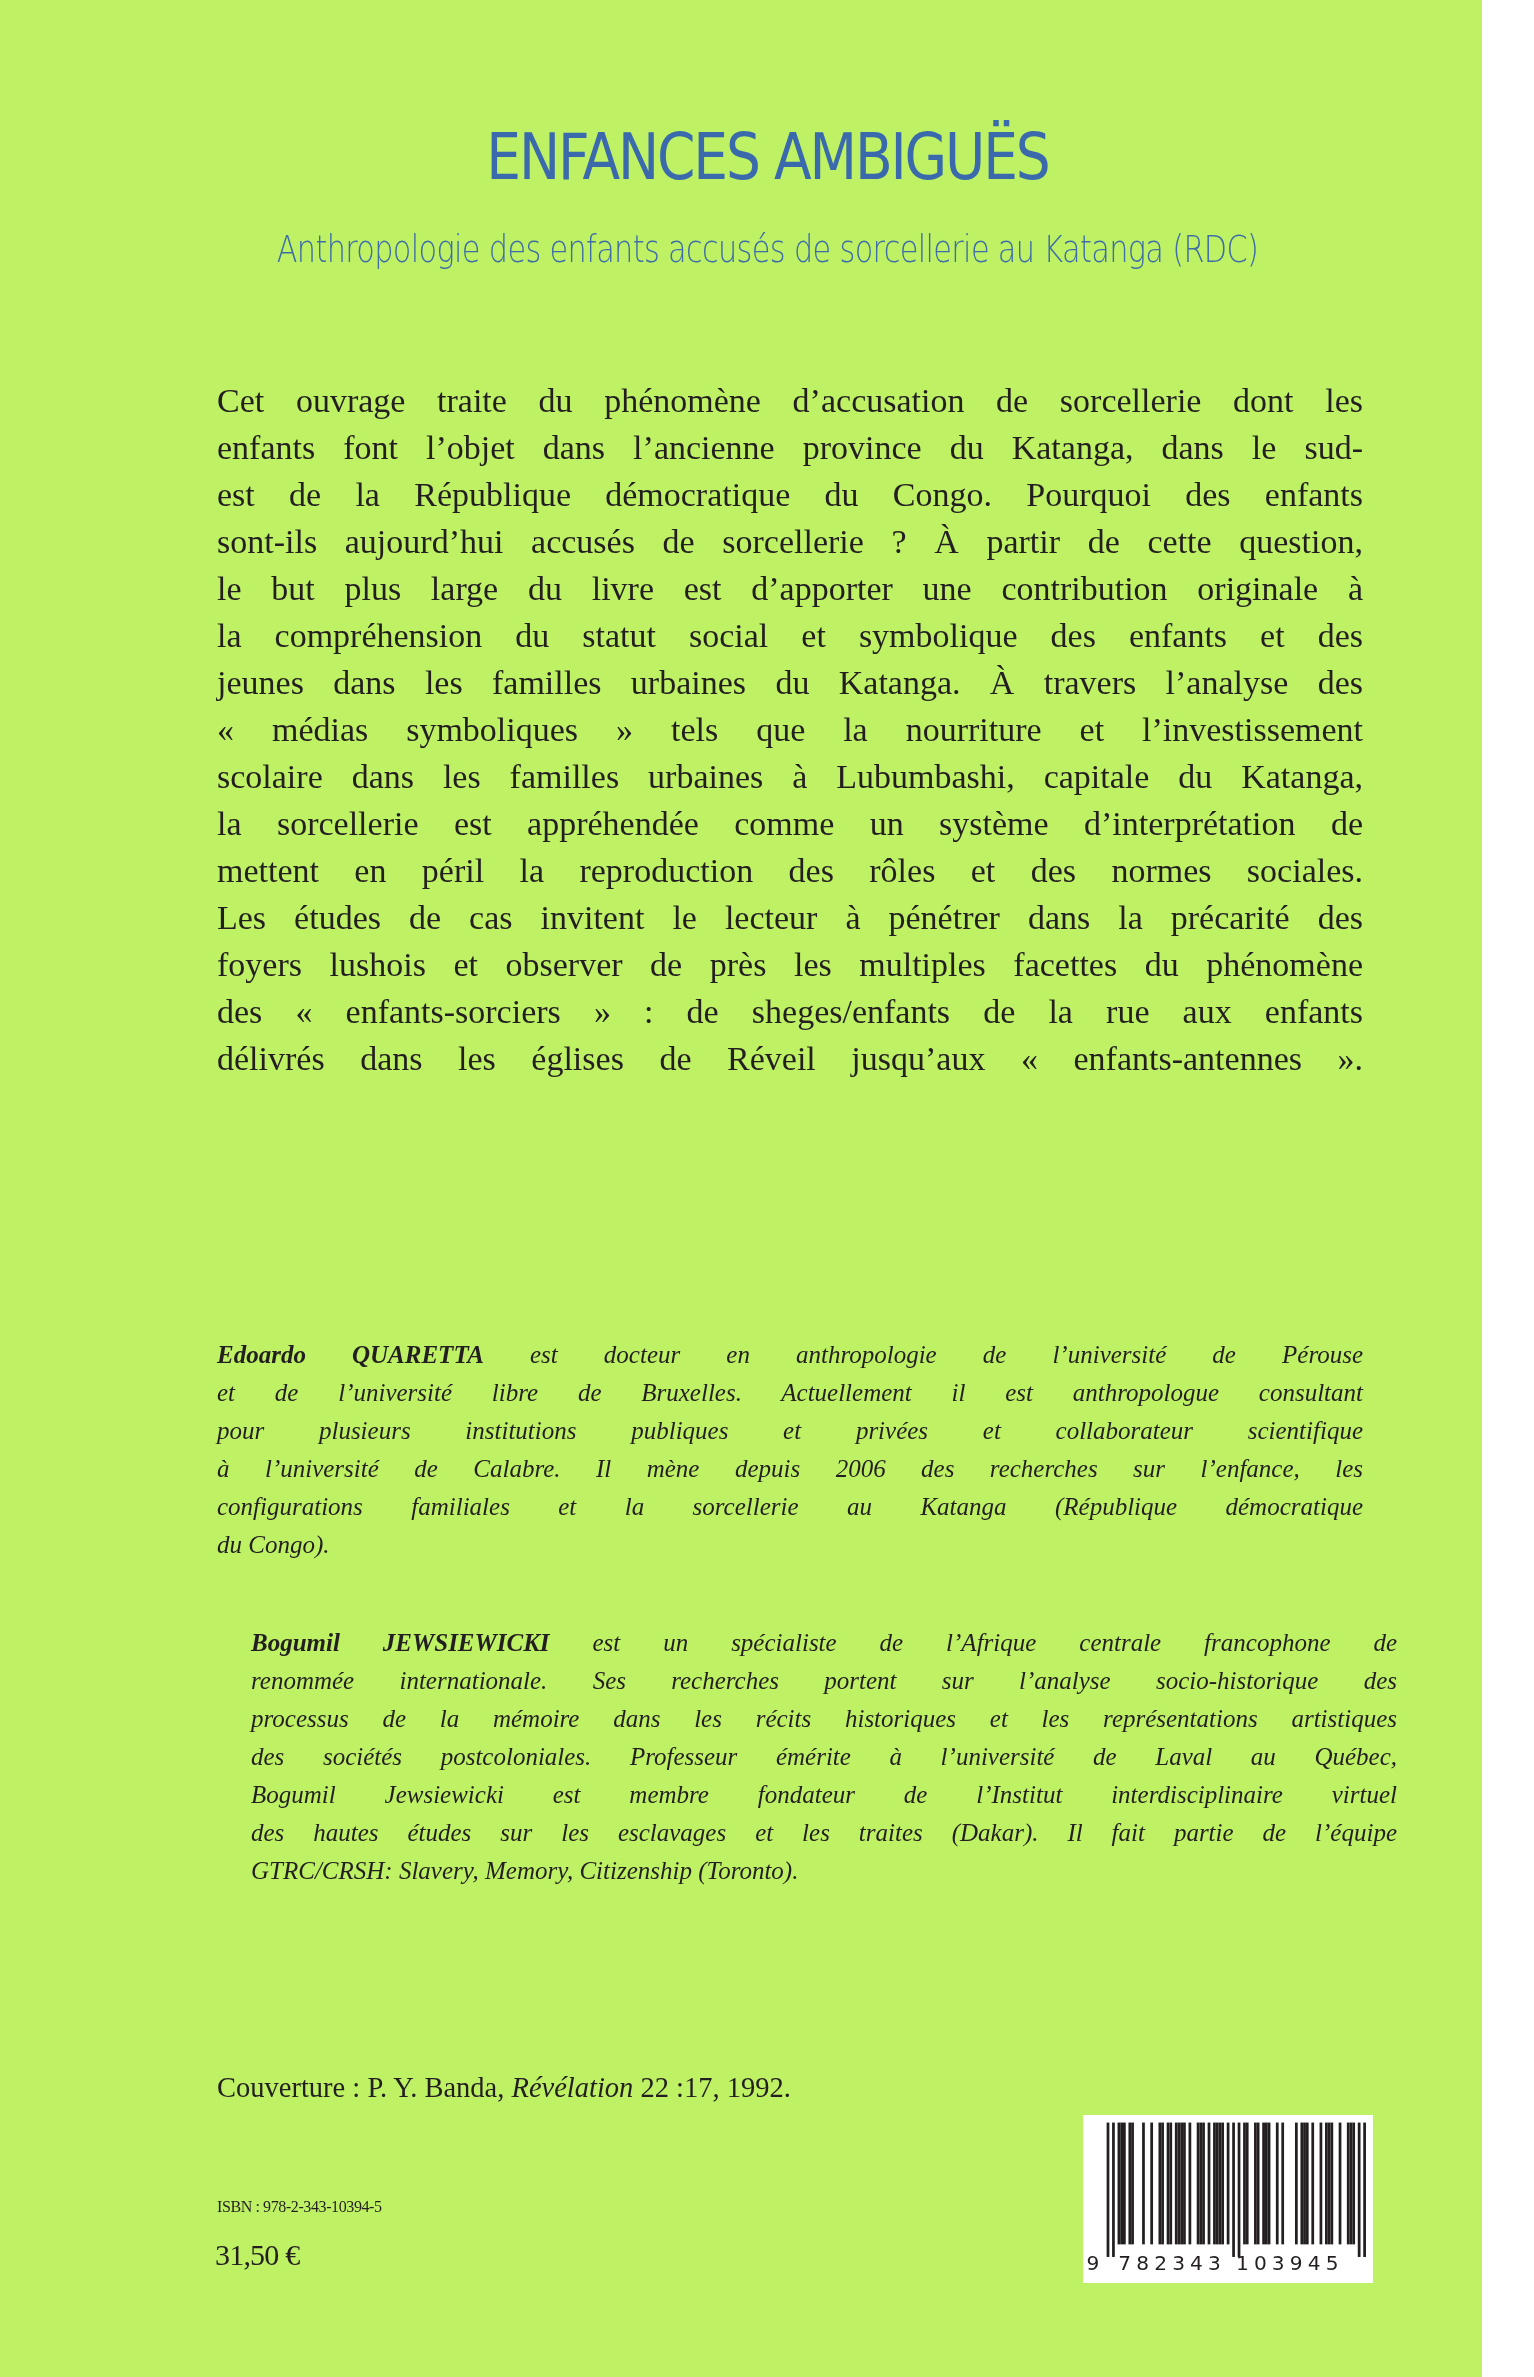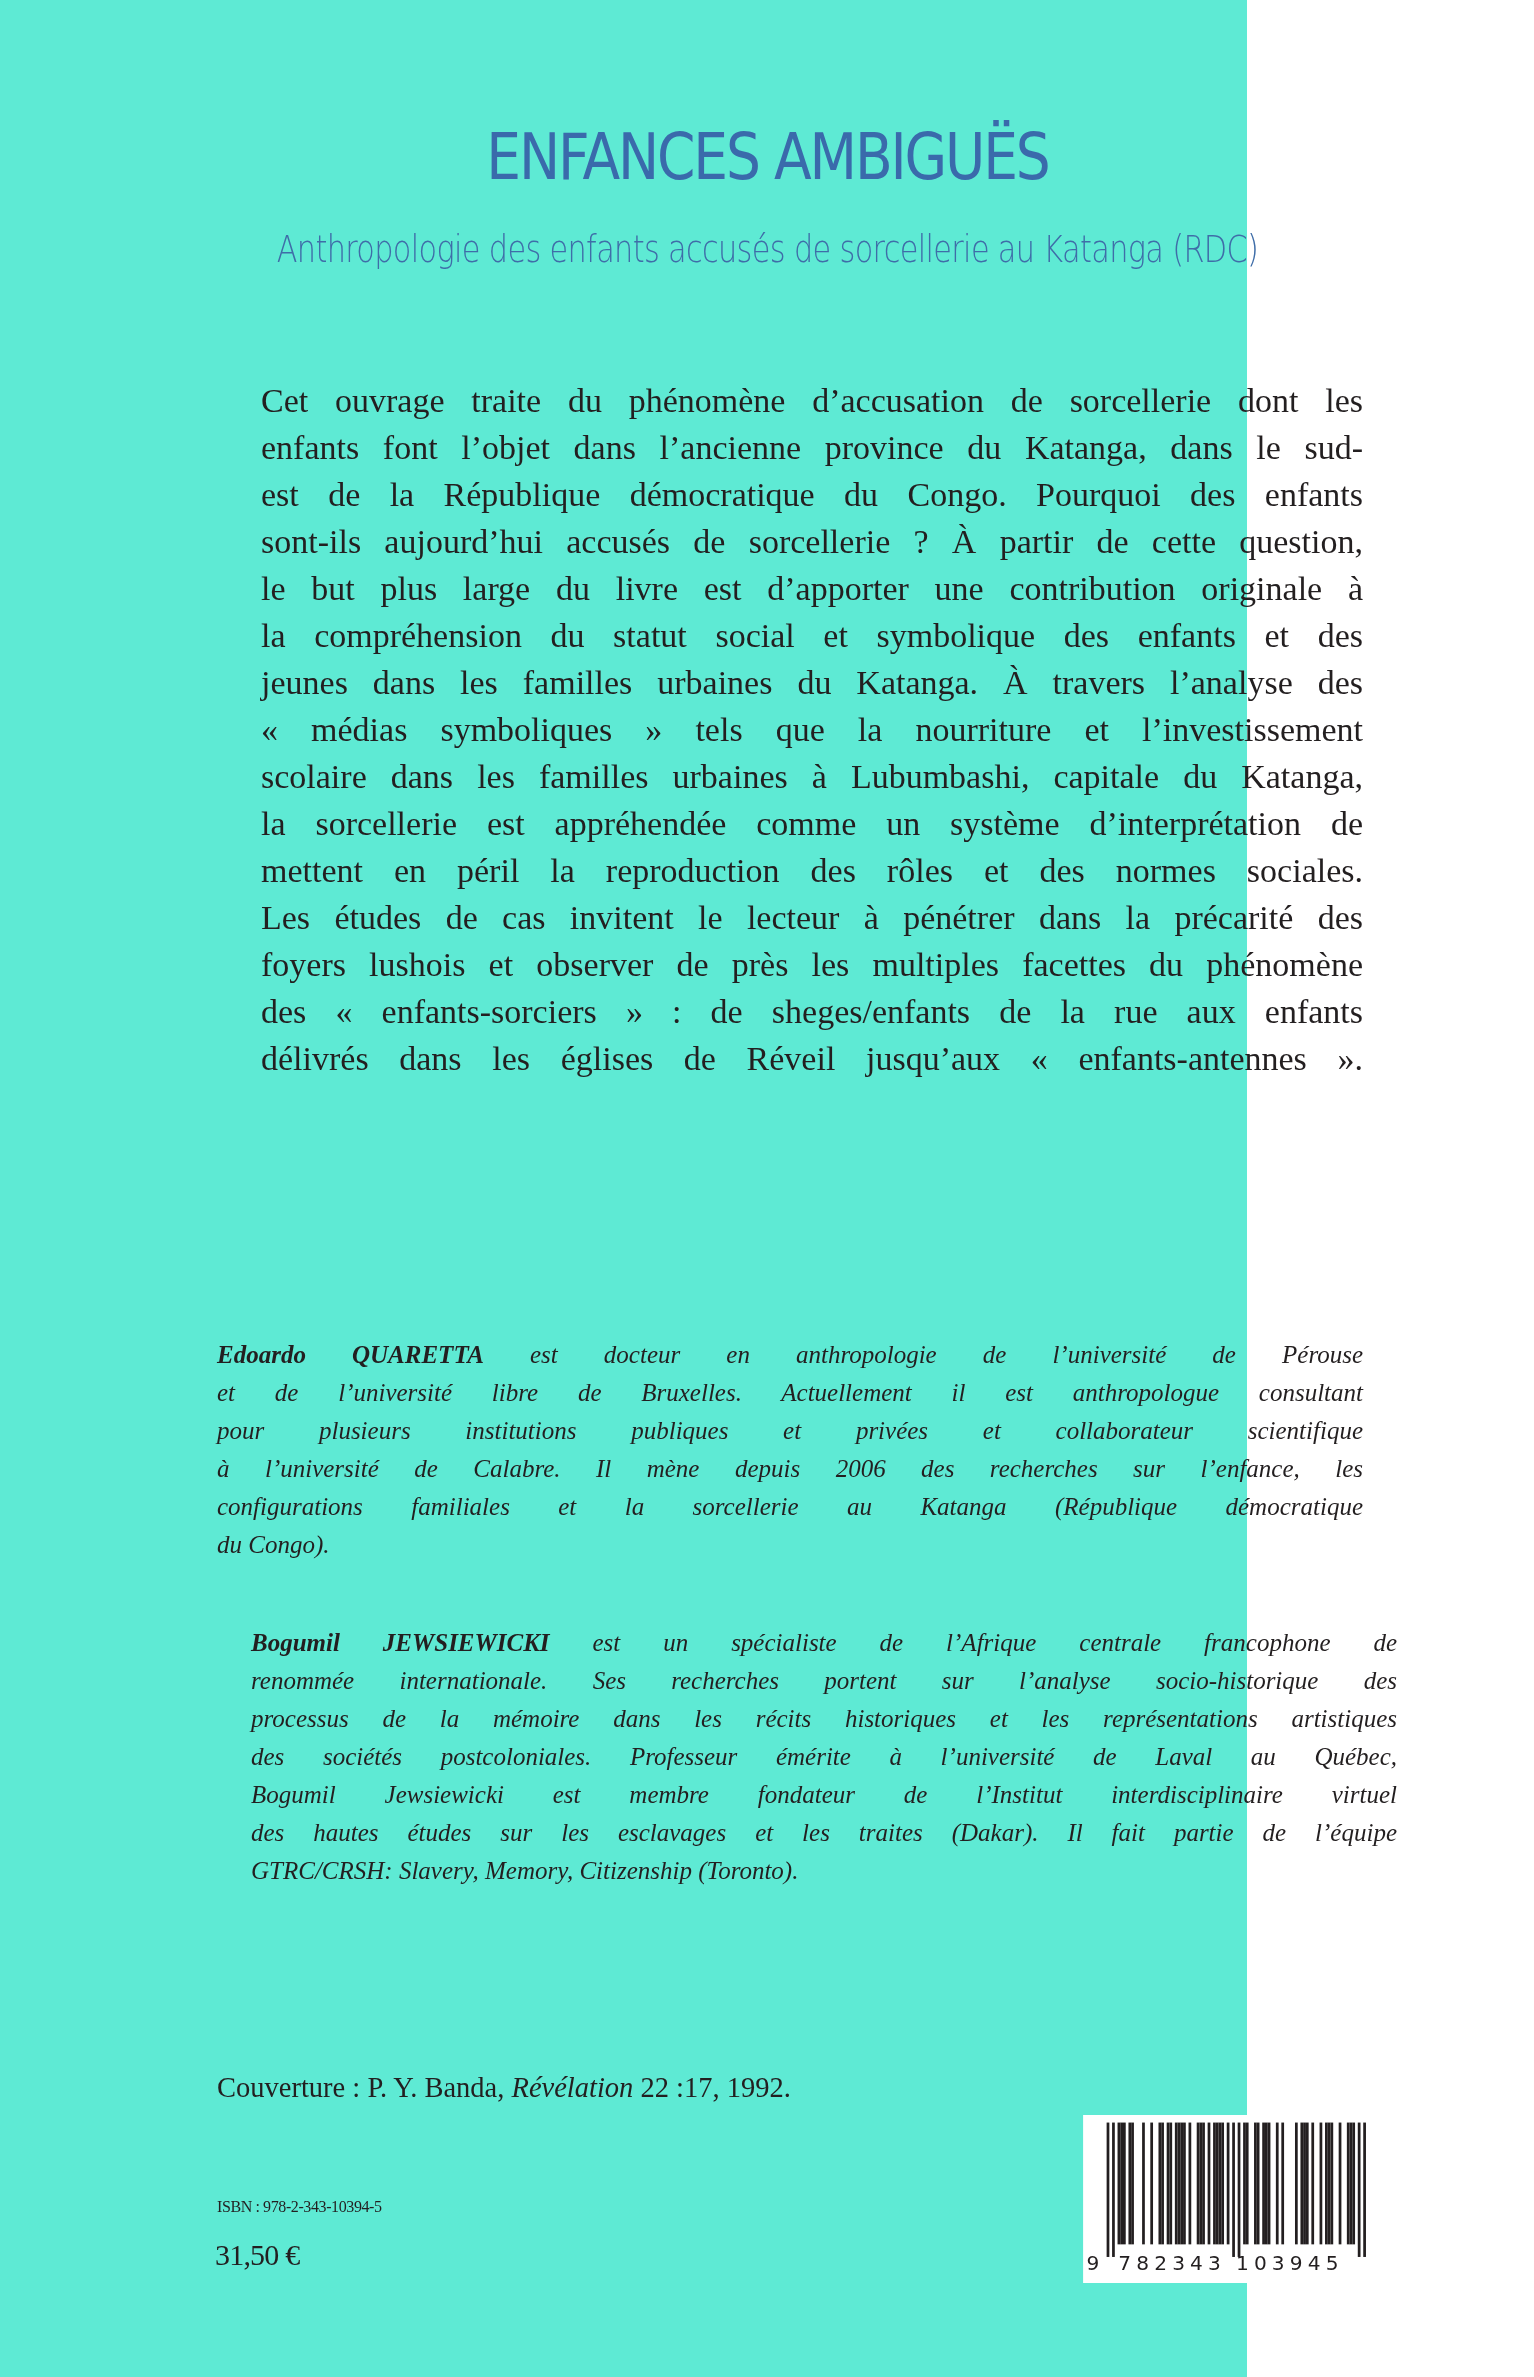--- a/index.html
+++ b/index.html
@@ -10,23 +10,23 @@
   body {
     width: 1535px;
     height: 2377px;
     position: relative;
     overflow: hidden;
     color: #231f20;
   }
   .page {
     position: absolute;
     left: 0; top: 0;
-    width: 1247px;
+    width: 1482px;
     height: 2377px;
-    background: #5eead4;
+    background: #bef264;
   }
   .title {
     position: absolute;
     left: 0;
     width: 1535px;
     top: 119px;
     text-align: center;
     font-family: "DejaVu Sans", sans-serif;
     font-size: 64px;
     line-height: 76px;
@@ -65,21 +65,20 @@
     text-align: justify;
     color: #231f20;
     margin: 0;
   }
   .main-text .ln {
     display: block;
     text-align: justify;
     text-align-last: justify;
     white-space: nowrap;
     height: 47px;
-    margin-left: 44px;
   }
   .bio {
     position: absolute;
     left: 217px;
     width: 1146px;
     font-family: "Liberation Serif", serif;
     font-style: italic;
     font-size: 25px;
     line-height: 38px;
     color: #231f20;

